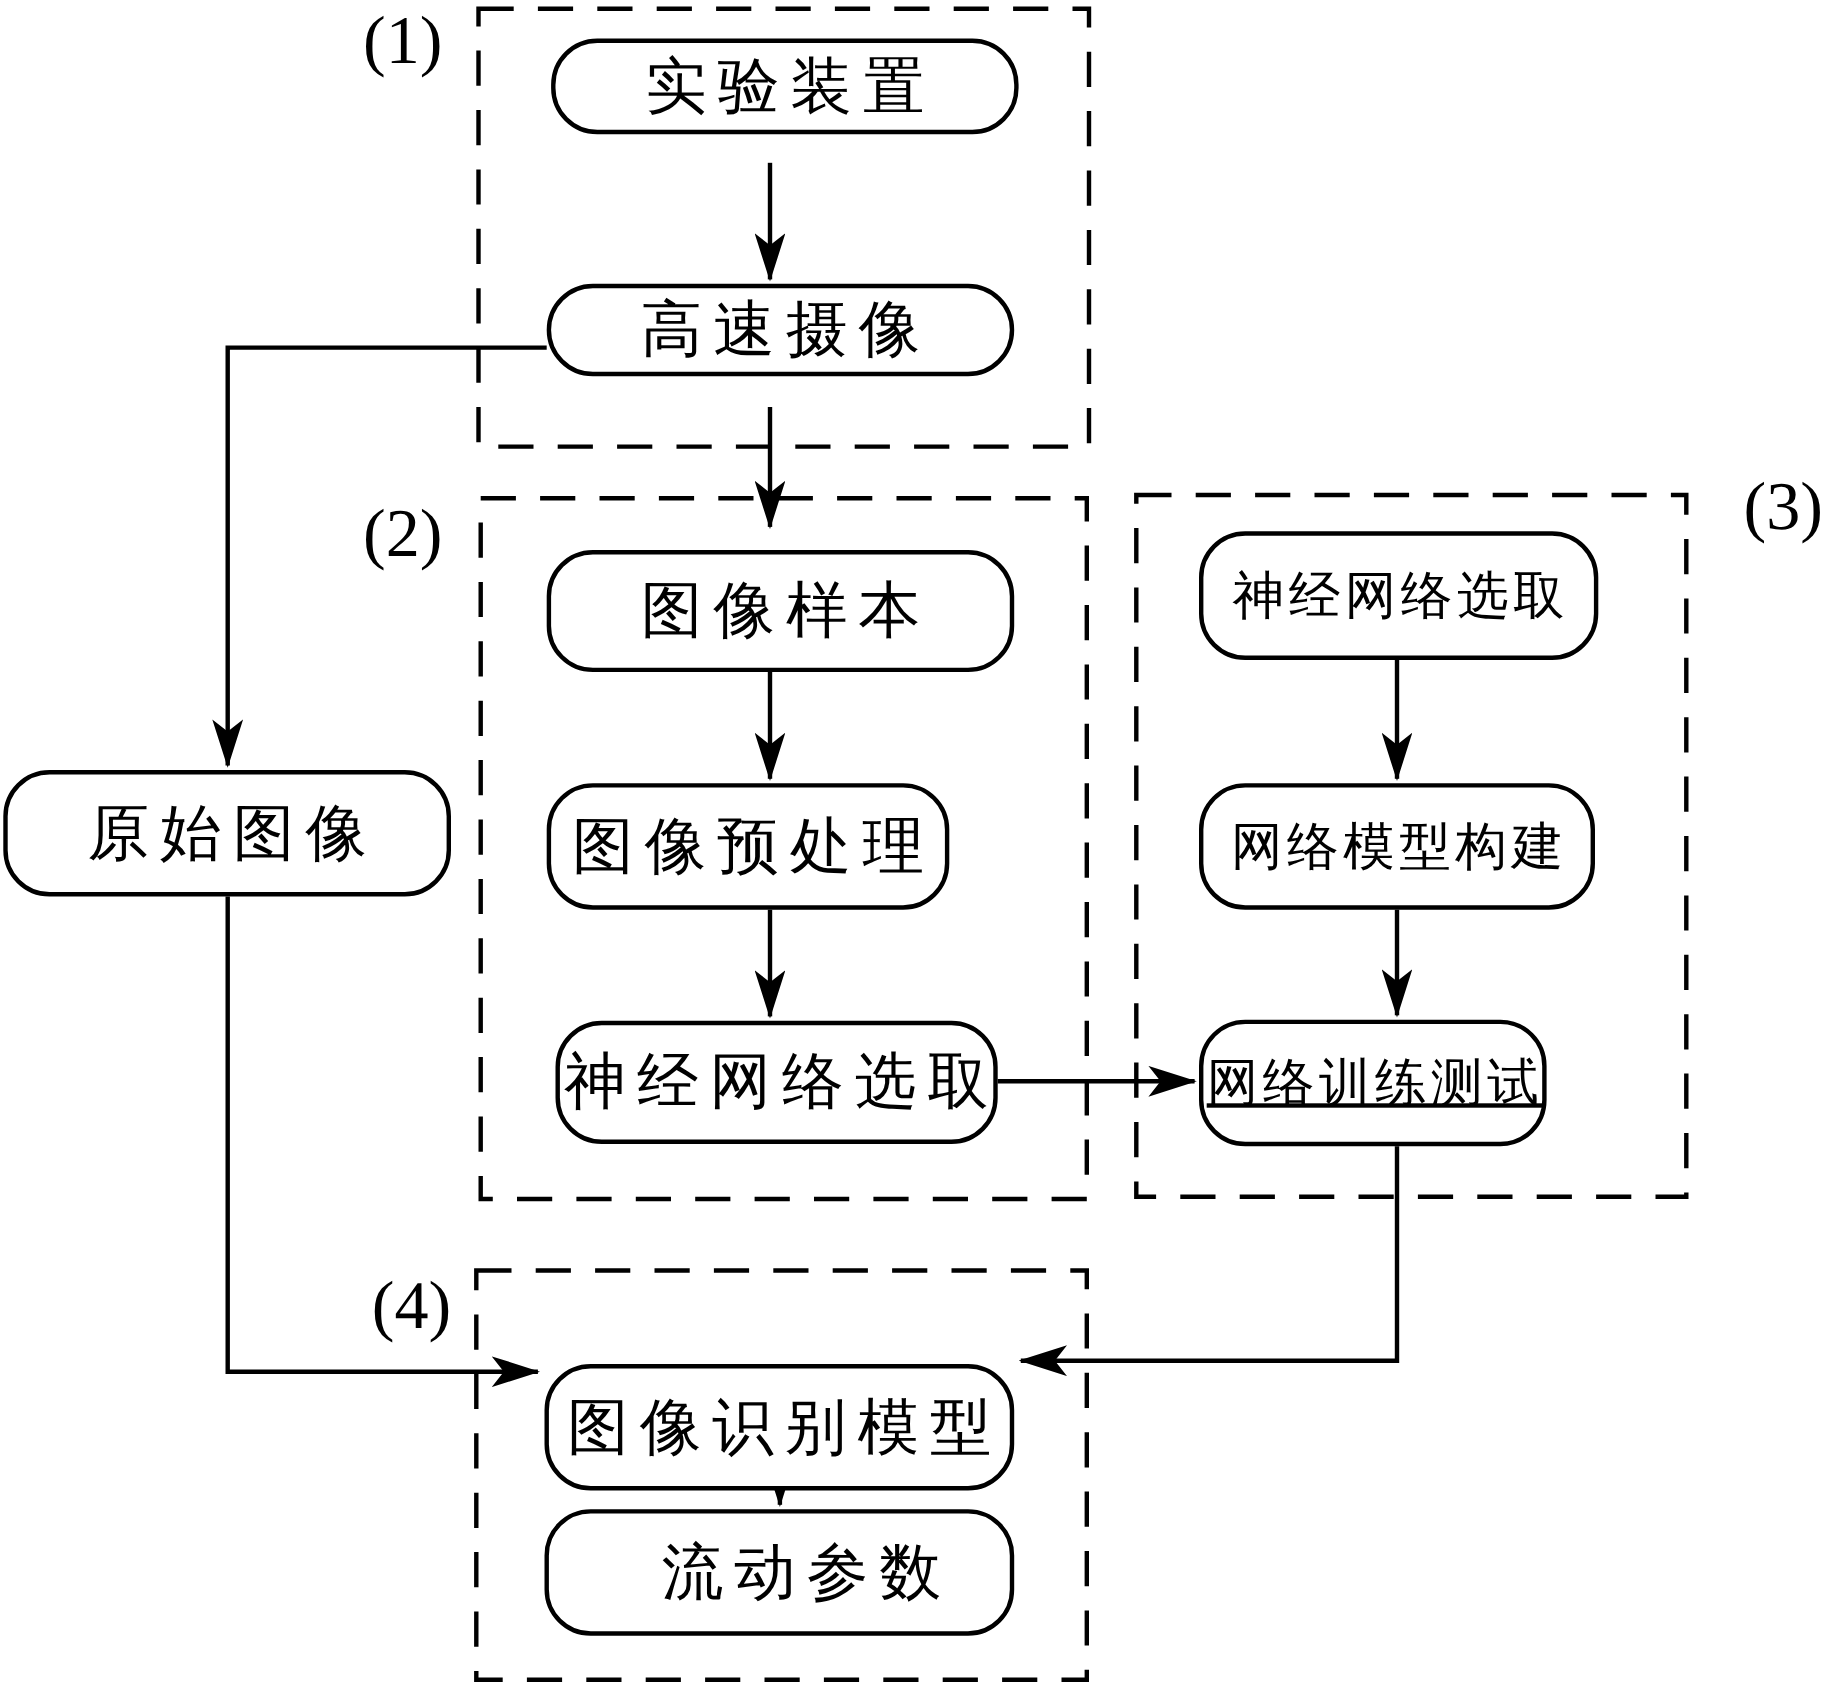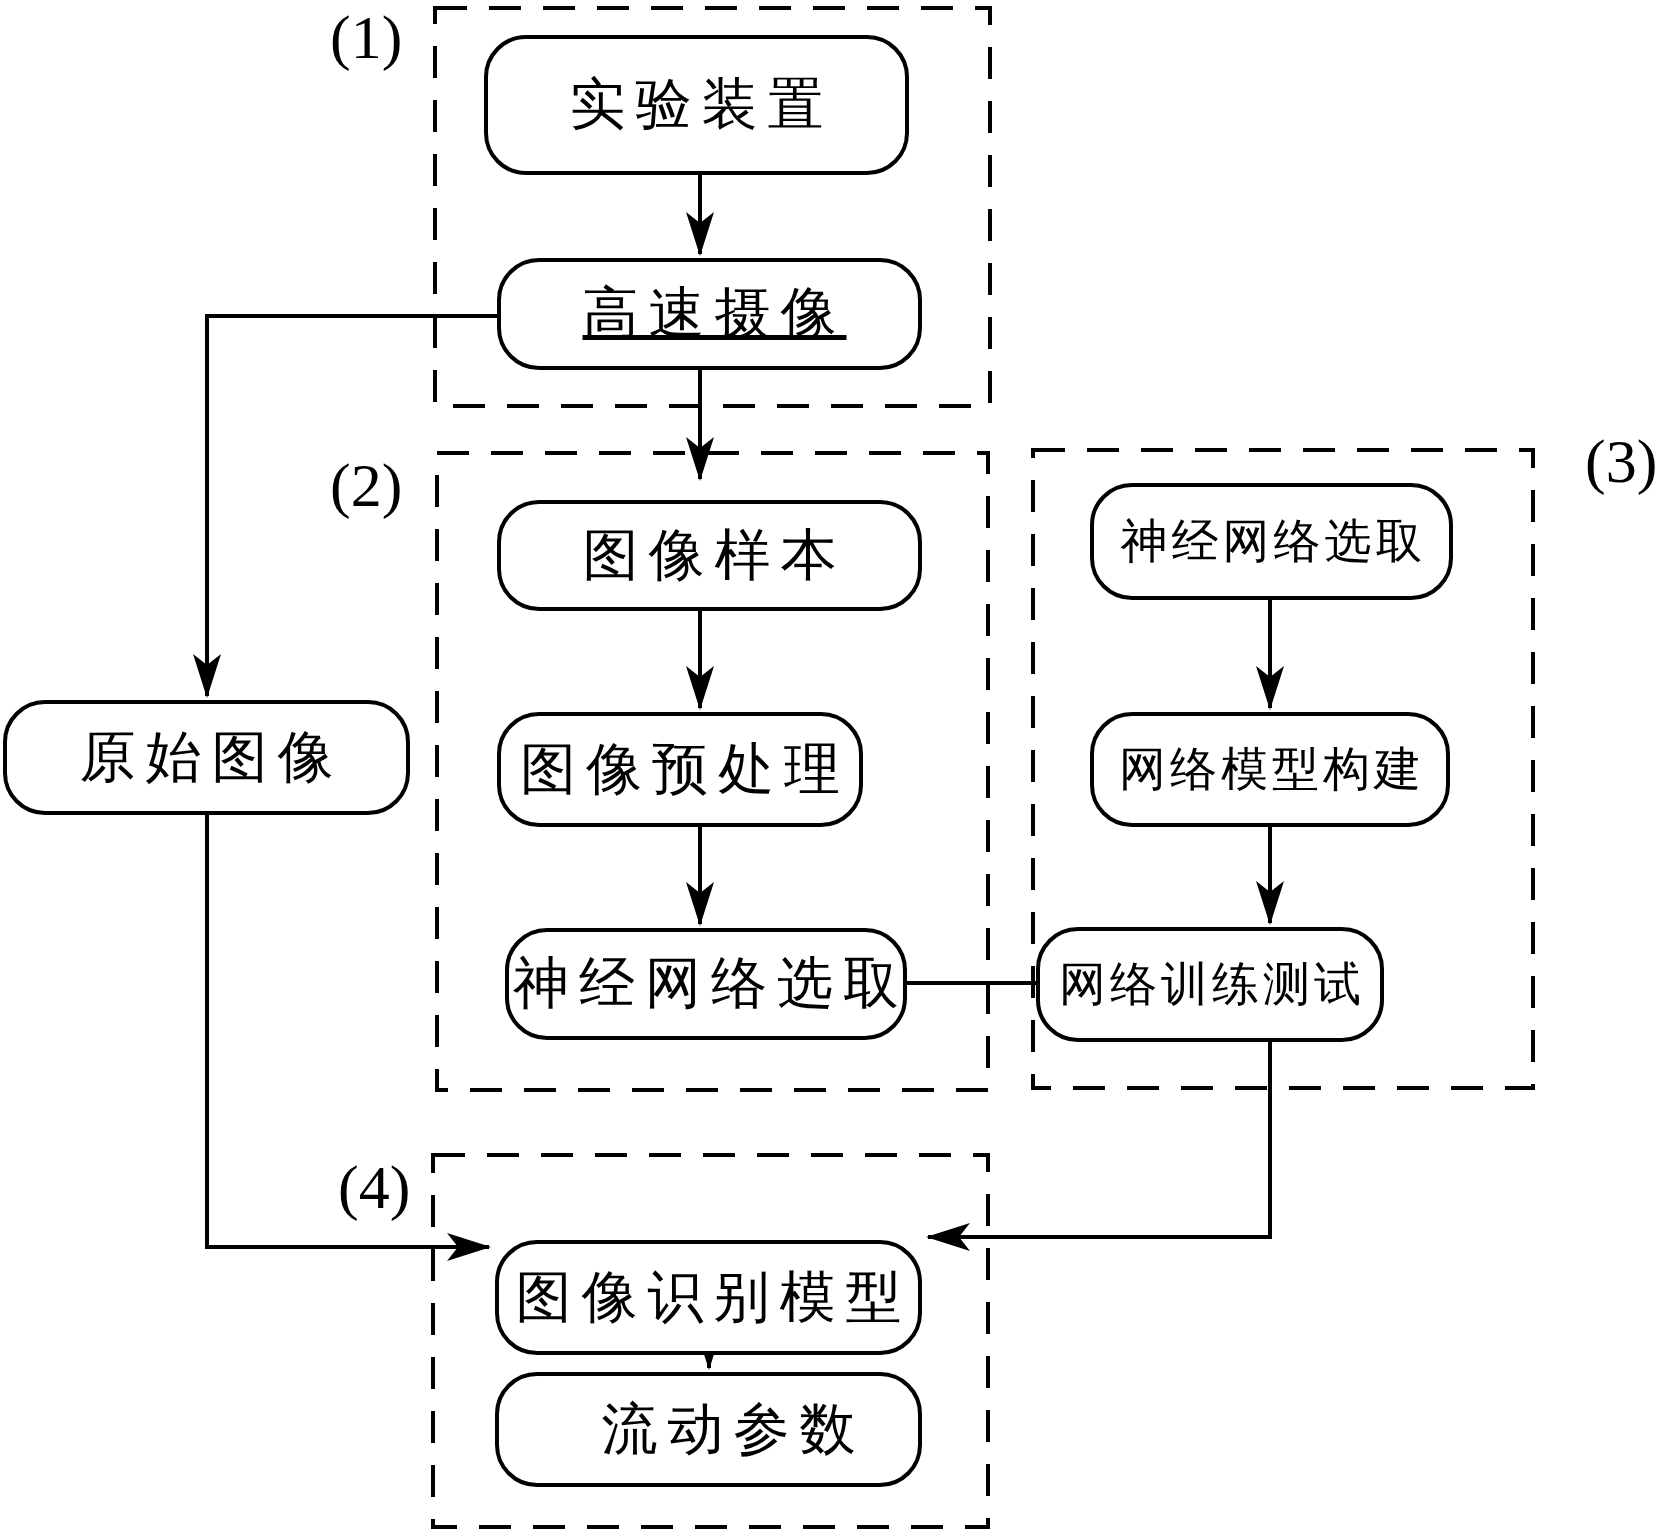--- a/index.html
+++ b/index.html
@@ -42,28 +42,28 @@
     text-indent: 4px;
   }
   .group-label {
     position: absolute;
     font-size: 62px;
     color: #000000;
     font-family: "Liberation Serif", "DejaVu Serif", serif;
     white-space: nowrap;
   }
   
-  #n-experiment      { left: 484px;  top: 35px;   width: 425px; height: 140px; font-family: Liberation Serif, serif; }
-  #n-camera          { left: 497px;  top: 258px;  width: 425px; height: 112px; text-decoration: underline; }
+  #n-experiment      { left: 501px;  top: 35px;   width: 425px; height: 87px; font-family: Liberation Serif, serif; }
+  #n-camera          { left: 497px;  top: 258px;  width: 425px; height: 84px; }
   #n-image-samples   { left: 497px;  top: 500px;  width: 425px; height: 111px; }
   #n-preprocessing   { left: 497px;  top: 712px;  width: 366px; height: 115px; }
   #n-training-set    { left: 505px;  top: 928px;  width: 402px; height: 112px; }
   #n-nn-selection    { left: 1090px; top: 483px;  width: 363px; height: 117px; }
   #n-model-build     { left: 1090px; top: 712px;  width: 360px; height: 115px; }
-  #n-train-test      { left: 1036px; top: 927px;  width: 348px; height: 115px; }
+  #n-train-test      { left: 1090px; top: 927px;  width: 316px; height: 115px; text-decoration: underline; }
   #n-original-images { left: 3px;    top: 700px;  width: 407px; height: 115px; }
   #n-recognition     { left: 495px;  top: 1240px; width: 427px; height: 115px; }
   #n-flow-params     { left: 495px;  top: 1372px; width: 427px; height: 115px; padding-left: 40px; }
   
   #gl-1 { left: 330px;  top: 2px;    }
   #gl-2 { left: 330px;  top: 450px;  }
   #gl-3 { left: 1585px; top: 426px;  }
   #gl-4 { left: 338px;  top: 1152px; }
 </style>
 </head>

